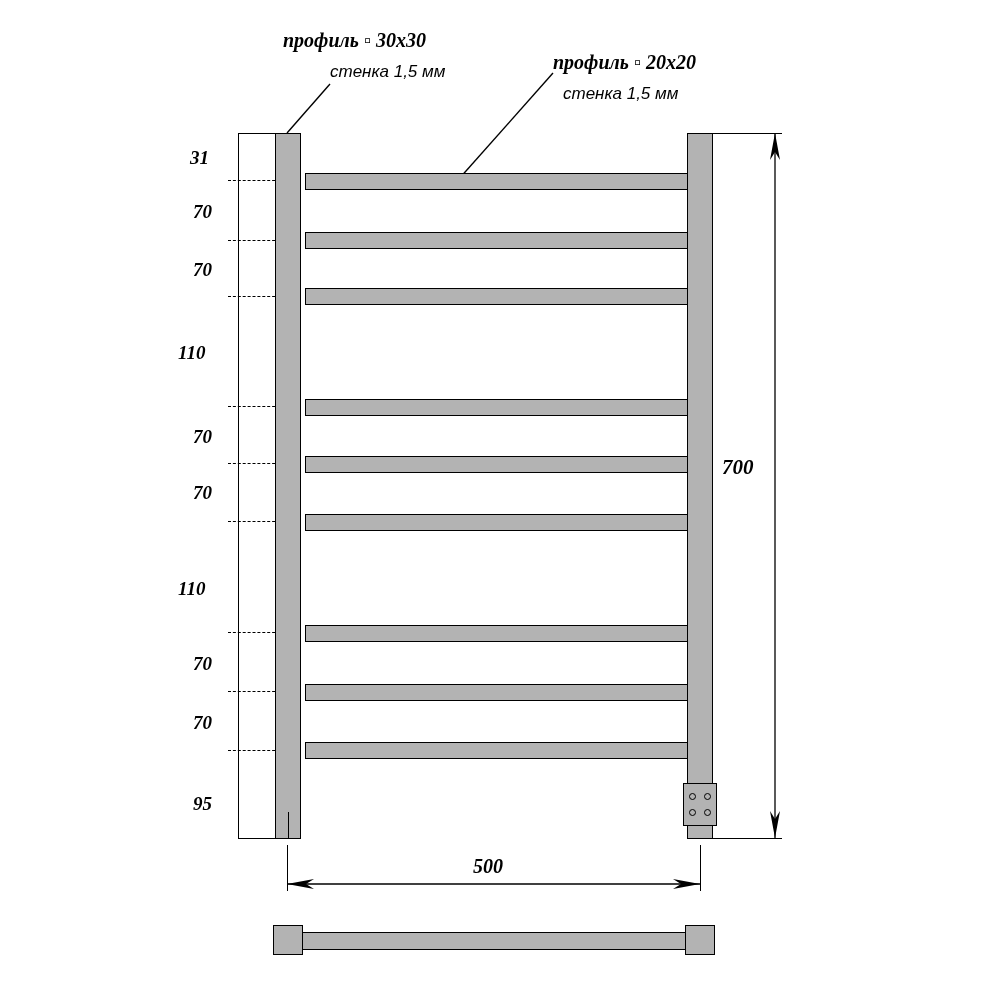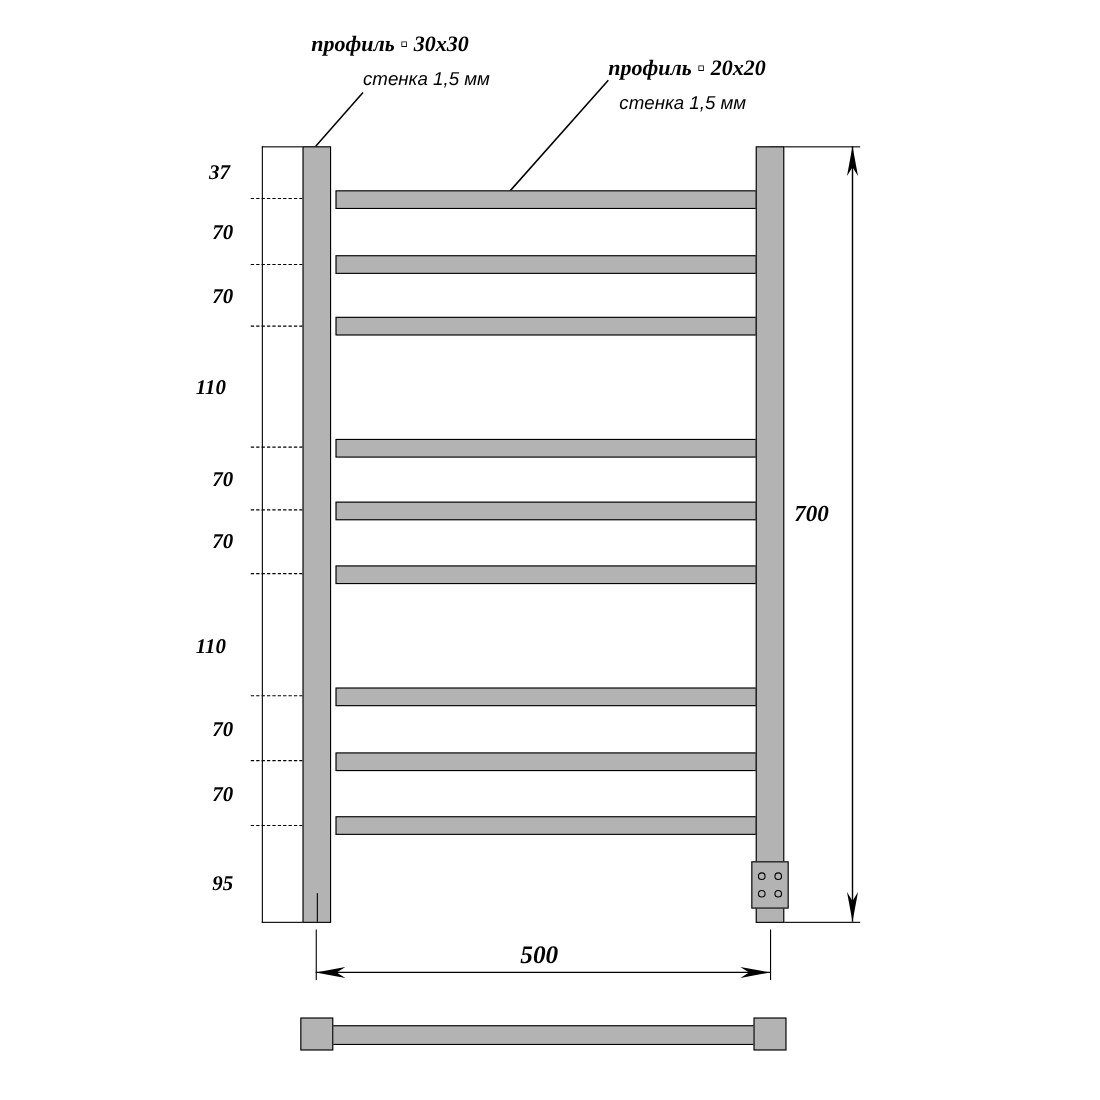--- a/index.html
+++ b/index.html
@@ -158,32 +158,32 @@
   <div class="post" style="left:687px; top:133px; width:26px; height:706px;"></div>
 
   <div class="line vline" style="left:288px; top:812px; height:26px;"></div>
 
   <div class="hole-box" style="left:683px; top:783px; width:34px; height:43px;"></div>
   <div class="hole" style="left:689px; top:793px;"></div>
   <div class="hole" style="left:704px; top:793px;"></div>
   <div class="hole" style="left:689px; top:809px;"></div>
   <div class="hole" style="left:704px; top:809px;"></div>
 
-  <div class="dim" style="left:190px; top:147px;">37</div>
+  <div class="dim" style="left:190px; top:147px;">31</div>
   <div class="dim" style="left:193px; top:201px;">70</div>
   <div class="dim" style="left:193px; top:259px;">70</div>
   <div class="dim" style="left:178px; top:342px;">110</div>
   <div class="dim" style="left:193px; top:426px;">70</div>
   <div class="dim" style="left:193px; top:482px;">70</div>
   <div class="dim" style="left:178px; top:578px;">110</div>
   <div class="dim" style="left:193px; top:653px;">70</div>
   <div class="dim" style="left:193px; top:712px;">70</div>
   <div class="dim" style="left:193px; top:793px;">95</div>
 
   <div class="dim" style="left:722px; top:455px; font-size:21px;">700</div>
 
-  <div class="dim" style="left:473px; top:855px; font-size:23px;">500</div>
+  <div class="dim" style="left:473px; top:855px; font-size:20px;">500</div>
 
   <div class="bar" style="left:287px; top:932px; width:414px; height:18px;"></div>
   <div class="post" style="left:273px; top:925px; width:30px; height:30px;"></div>
   <div class="post" style="left:685px; top:925px; width:30px; height:30px;"></div>
 
 </div>
 
 </body></html>

